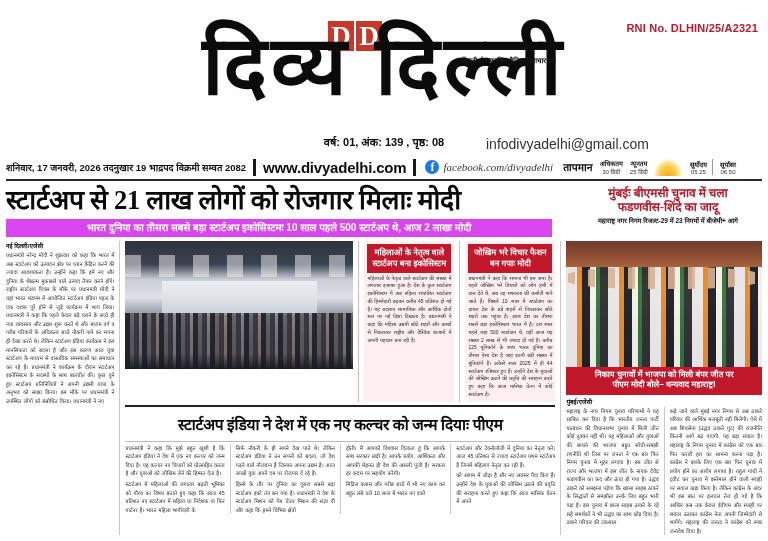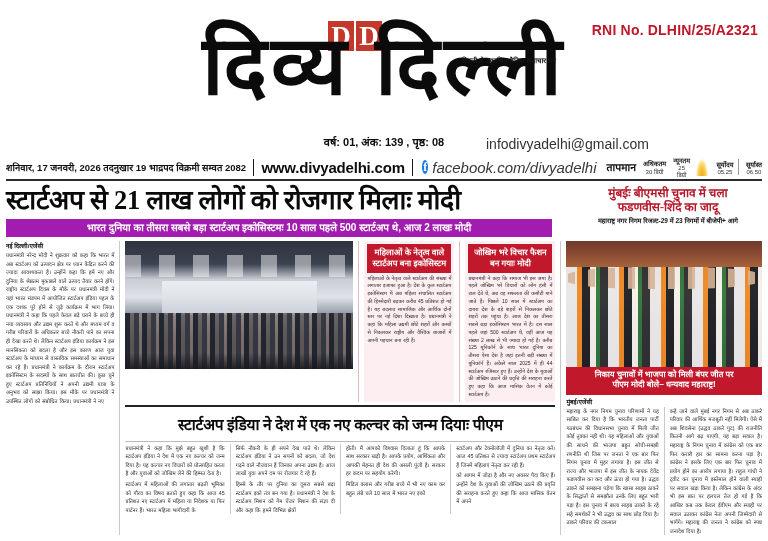--- a/index.html
+++ b/index.html
@@ -8,21 +8,21 @@
     font-family: "Liberation Sans", "DejaVu Sans", sans-serif;
     background:#ffffff;
     color:#111;
   }
   .page { position:relative; width:768px; height:541px; background:#fff; padding:0 6px; }
 
   
   .masthead { position:relative; height:155px; }
   .rni {
     position:absolute; right:4px; top:22px;
-    font-size:14px; font-weight:bold; color:#c0182a;
+    font-size:11px; font-weight:bold; color:#c0182a;
     letter-spacing:.2px;
   }
   .dd-logo {
     position:absolute; left:322px; top:21px;
     display:flex; gap:2px;
   }
   .dd-logo .sq {
     width:26px; height:30px; background:#c4392b;
     display:flex; align-items:center; justify-content:center;
     border:2px solid #c4392b;
@@ -70,21 +70,21 @@
   .date-text { font-size:9.5px; font-weight:bold; color:#111; white-space:nowrap; }
   .vbar { width:3px; height:17px; background:#1a1a1a; margin:0 7px; }
   .site { font-size:15px; font-weight:bold; color:#0d0d0d; letter-spacing:-.2px; }
   .fb-icon {
     width:14px; height:14px; border-radius:50%;
     background:#1877f2; color:#fff;
     font-family:"Liberation Serif",serif; font-weight:bold; font-size:12px;
     display:flex; align-items:center; justify-content:center;
     margin:0 4px 0 2px; line-height:1;
   }
-  .fb-text { font-size:15px; font-style:italic; color:#3a3a3a; }
+  .fb-text { font-size:11px; font-style:italic; color:#3a3a3a;font-family:Liberation Serif, serif; }
   .temp-label { font-size:10.5px; font-weight:bold; margin-left:10px; }
   .temp-col { text-align:center; margin-left:7px; }
   .temp-col .t1 { font-size:6.5px; font-weight:bold; color:#222; display:block; }
   .temp-col .t2 { font-size:6px; color:#333; display:block; }
   .sunburst {
     width:28px; height:17px; margin:0 6px;
     background:radial-gradient(ellipse at 50% 100%, #f5a623 0%, #f7c948 38%, rgba(255,214,92,.65) 58%, rgba(255,255,255,0) 72%);
   }
   .sun-col { text-align:center; margin-left:2px; }
   .sun-col .s1 { font-size:6.5px; font-weight:bold; display:block; }
@@ -98,21 +98,21 @@
     font-family:"Liberation Serif","DejaVu Serif",serif;
     font-weight:bold;
     font-size:26.5px;
     line-height:1.1;
     letter-spacing:-.3px;
     color:#0a0a0a;
     white-space:nowrap;
   }
   .redbar {
     margin-top:4px;
-    background:#a21caf; color:#fff;
+    background:#d946ef; color:#fff;
     font-size:10px; font-weight:bold;
     text-align:center;
     padding:3px 2px 4px;
     line-height:1.1;
   }
   .head-right { flex:1; text-align:center; }
   .right-head {
     font-family:"Liberation Serif",serif;
     font-weight:bold; font-size:12px; line-height:1.18;
     color:#b51a2b;

